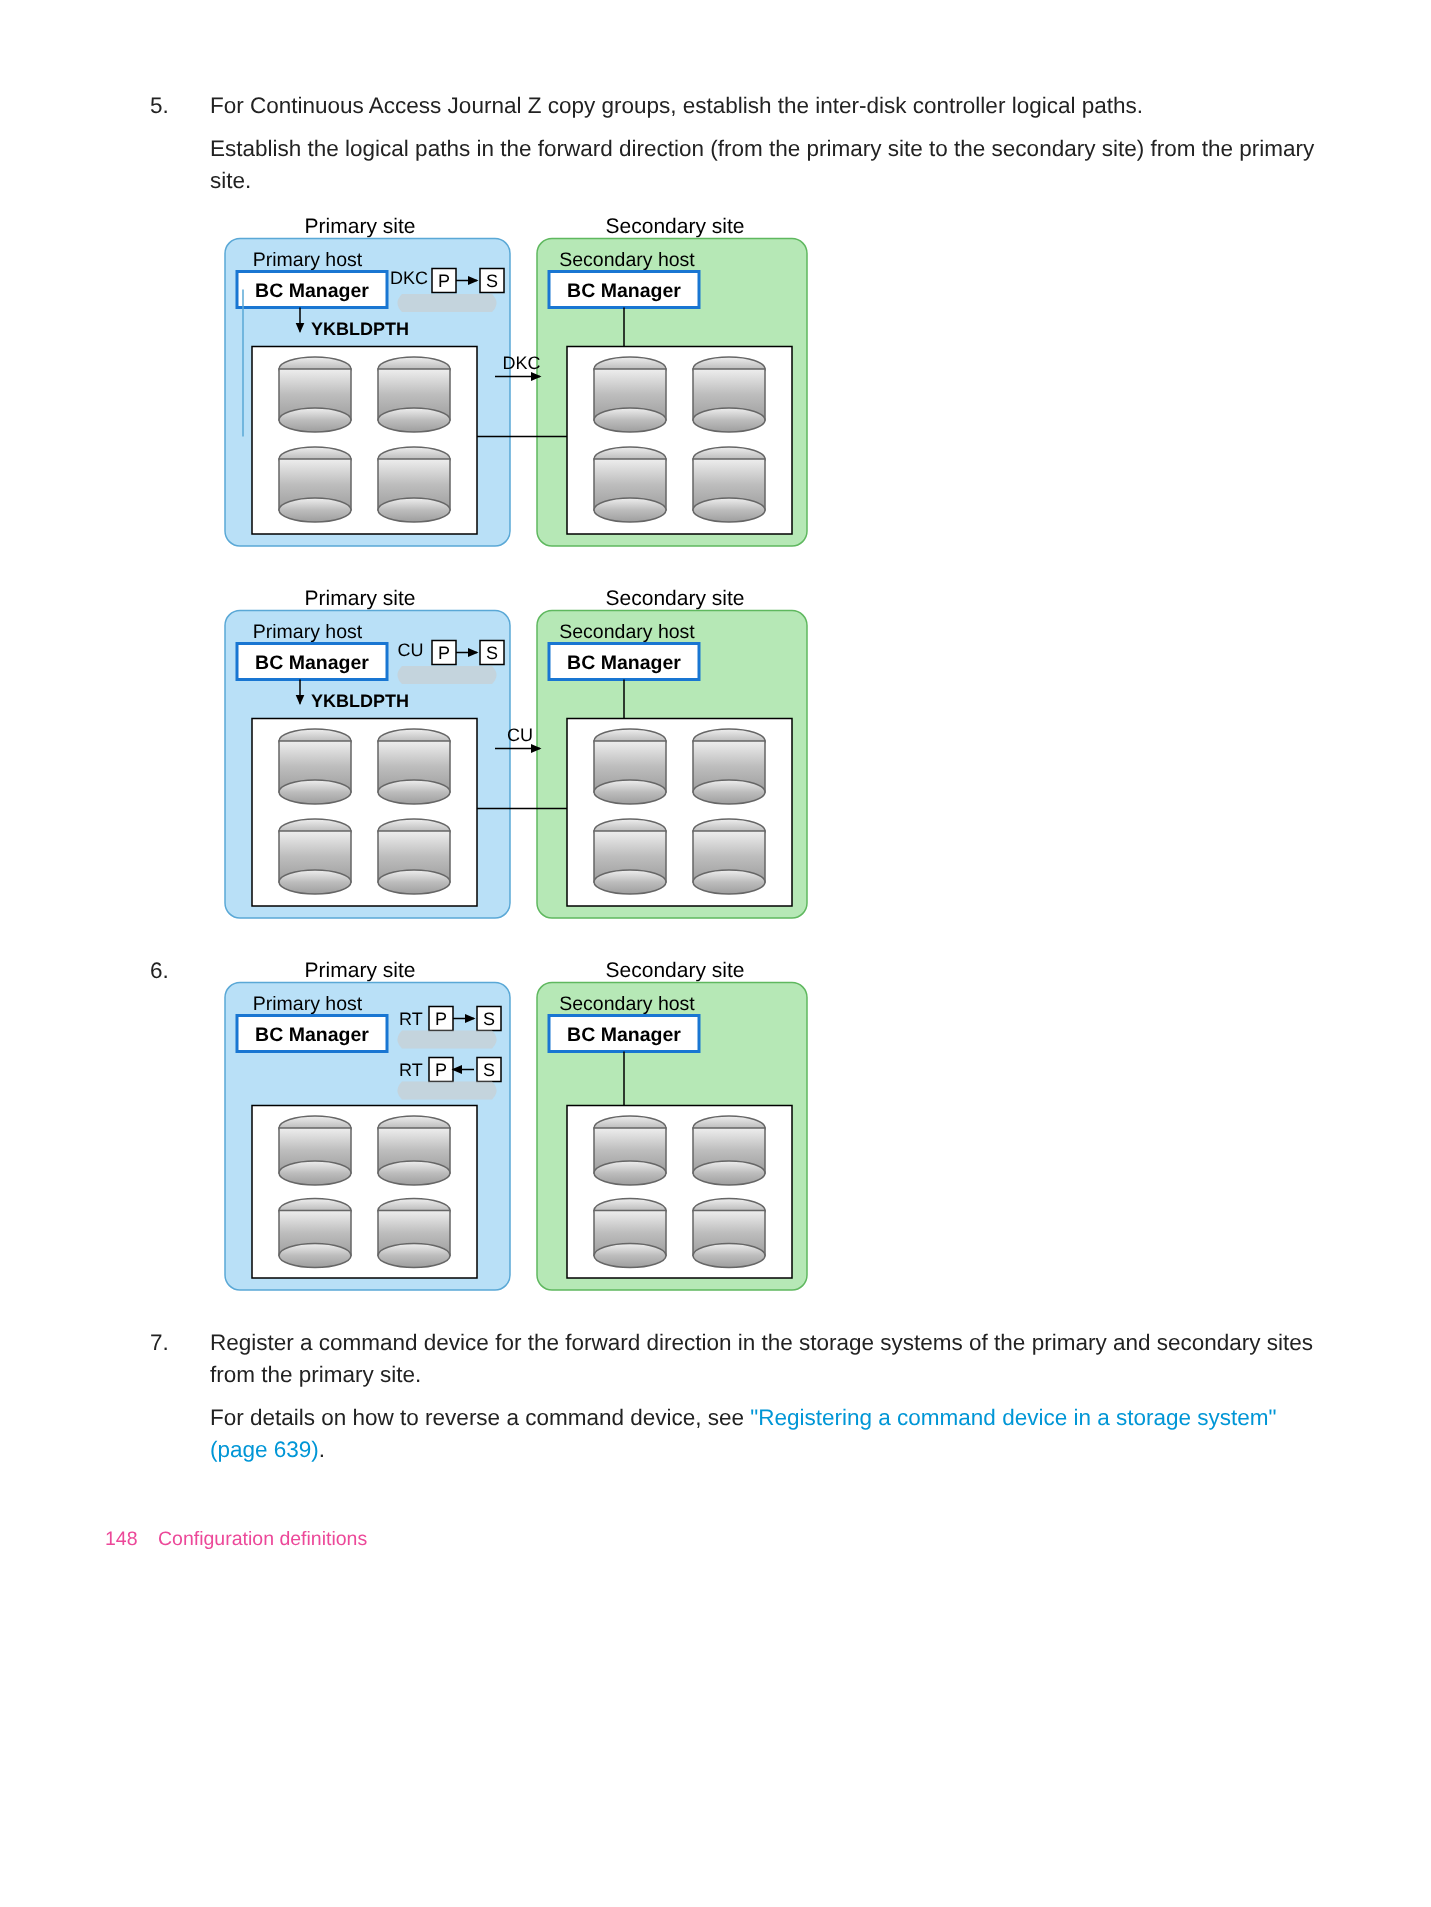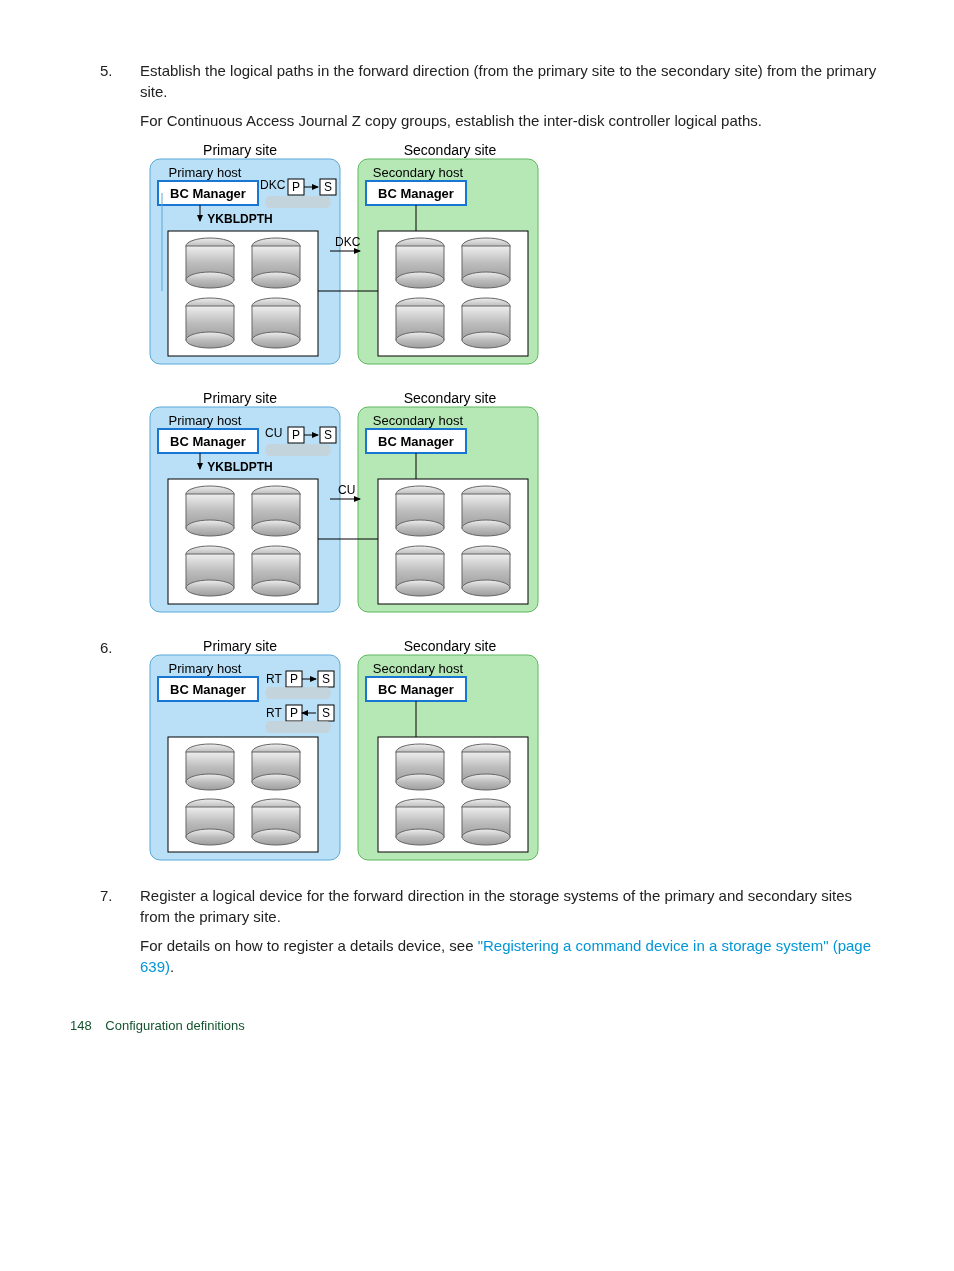--- a/index.html
+++ b/index.html
@@ -30,40 +30,40 @@
   }
   .para { margin: 0 0 8px 0; }
   .fig {
     margin: 10px 0 18px 0;
   }
   a.xref { color: #0096d6; text-decoration: none; }
   .footer {
     position: relative;
     margin-top: 40px;
     font-size: 13px;
-    color: #14532d;
+    color: #ec4899;
   }
   .footer .pg { display: inline-block; margin-right: 10px; }
 
   svg { display: block; }
   .site-label { font: 14px Arial; fill:#000; text-anchor: middle; }
   .host-label { font: 13px Arial; fill:#000; text-anchor: middle; }
   .bc-text { font: bold 13px Arial; fill:#000; text-anchor: middle; }
   .small-label { font: 12px Arial; fill:#000; }
   .cmd-label { font: bold 12px Arial; fill:#000; text-anchor: middle; }
 </style>
 </head>
 <body>
 
 <ol class="steps">
 
 <li>
   <span class="num">5.</span>
+  <p class="para">For Continuous Access Journal Z copy groups, establish the inter-disk controller logical paths.</p>
   <p class="para">Establish the logical paths in the forward direction (from the primary site to the secondary site) from the primary site.</p>
-  <p class="para">For Continuous Access Journal Z copy groups, establish the inter-disk controller logical paths.</p>
 
   <div class="fig">
     <svg width="400" height="230" viewBox="0 0 400 230">
       <defs>
         <linearGradient id="cyl" x1="0" y1="0" x2="0" y2="1">
           <stop offset="0" stop-color="#eeeeee"></stop>
               <stop offset="0.5" stop-color="#bdbdbd"></stop>
               <stop offset="1" stop-color="#9e9e9e"></stop>
         </linearGradient>
         <marker id="arr" markerWidth="8" markerHeight="8" refX="6" refY="3" orient="auto">
@@ -261,23 +261,23 @@
             <rect x="322" y="170" width="48" height="30" fill="url(#cyl)" stroke="#666"></rect>
             <ellipse cx="346" cy="200" rx="24" ry="8" fill="url(#cyl)" stroke="#666"></ellipse>
       </g>
       <line x1="276" y1="64" x2="276" y2="100" stroke="#000"></line>
     </svg>
   </div>
 </li>
 
 <li>
   <span class="num">7.</span>
-  <p class="para">Register a logical device for the forward direction in the storage systems of the primary and secondary sites from the primary site.</p>
+  <p class="para">Register a command device for the forward direction in the storage systems of the primary and secondary sites from the primary site.</p>
   <p class="para">
-    <span>For details on how to register a details device, see </span><a class="xref">"Registering a command device in a storage system" (page 639)</a><span>.</span>
+    <span>For details on how to reverse a command device, see </span><a class="xref">"Registering a command device in a storage system" (page 639)</a><span>.</span>
   </p>
 </li>
 
 </ol>
 
 <div class="footer">
   <span class="pg">148</span>
   <span>Configuration definitions</span>
 </div>
 

